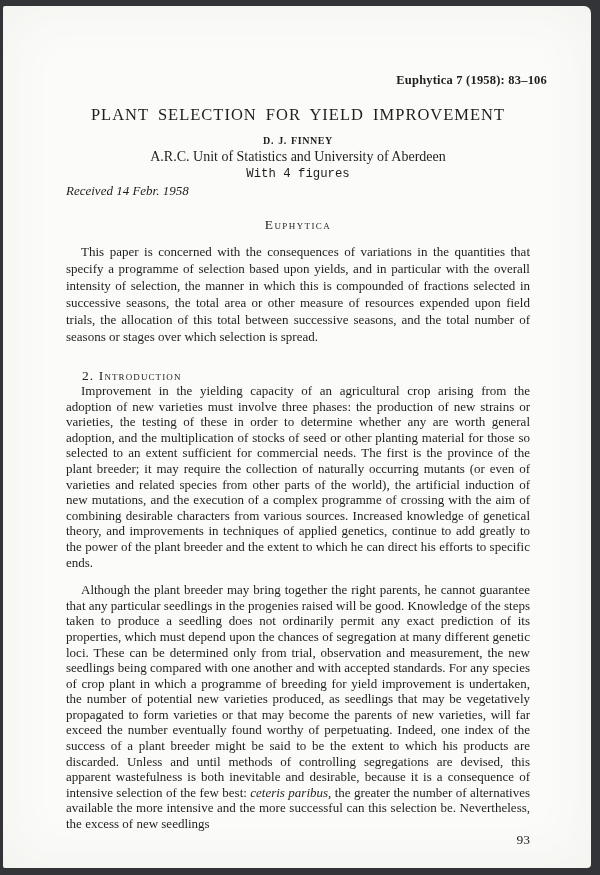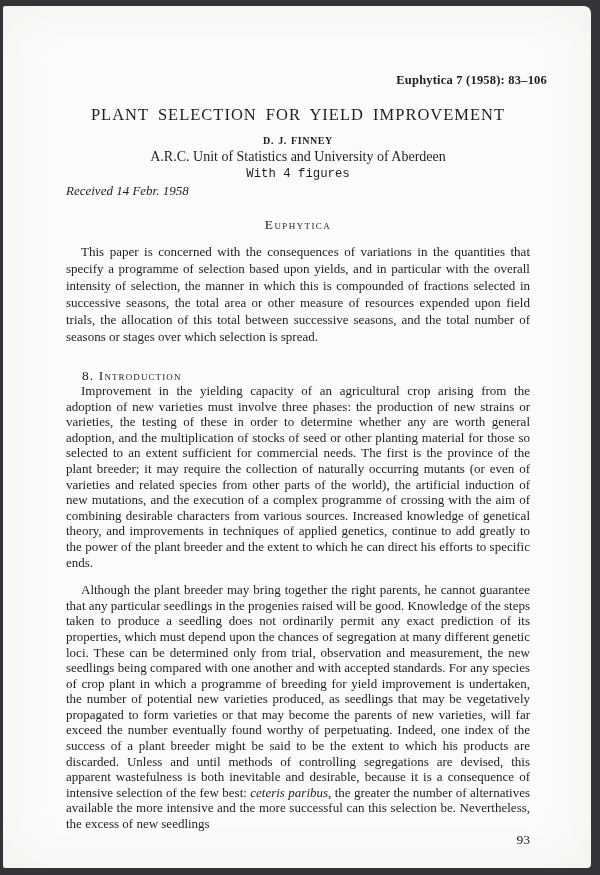--- a/index.html
+++ b/index.html
@@ -129,21 +129,21 @@
     <div class="affiliation">A.R.C. Unit of Statistics and University of Aberdeen</div>
 
     <div class="figures">With 4 figures</div>
 
     <div class="received">Received 14 Febr. 1958</div>
 
     <div class="abs-head">Euphytica</div>
 
     <p class="para abs-text">This paper is concerned with the consequences of variations in the quantities that specify a programme of selection based upon yields, and in particular with the overall intensity of selection, the manner in which this is compounded of fractions selected in successive seasons, the total area or other measure of resources expended upon field trials, the allocation of this total between successive seasons, and the total number of seasons or stages over which selection is spread.</p>
 
-    <div class="sec-head">8. Introduction</div>
+    <div class="sec-head">2. Introduction</div>
 
     <p class="para p1">Improvement in the yielding capacity of an agricultural crop arising from the adoption of new varieties must involve three phases: the production of new strains or varieties, the testing of these in order to determine whether any are worth general adoption, and the multiplication of stocks of seed or other planting material for those so selected to an extent sufficient for commercial needs. The first is the province of the plant breeder; it may require the collection of naturally occurring mutants (or even of varieties and related species from other parts of the world), the artificial induction of new mutations, and the execution of a complex programme of crossing with the aim of combining desirable characters from various sources. Increased knowledge of genetical theory, and improvements in techniques of applied genetics, continue to add greatly to the power of the plant breeder and the extent to which he can direct his efforts to specific ends.</p>
 
     <p class="para p2">Although the plant breeder may bring together the right parents, he cannot guarantee that any particular seedlings in the progenies raised will be good. Knowledge of the steps taken to produce a seedling does not ordinarily permit any exact prediction of its properties, which must depend upon the chances of segregation at many different genetic loci. These can be determined only from trial, observation and measurement, the new seedlings being compared with one another and with accepted standards. For any species of crop plant in which a programme of breeding for yield improvement is undertaken, the number of potential new varieties produced, as seedlings that may be vegetatively propagated to form varieties or that may become the parents of new varieties, will far exceed the number eventually found worthy of perpetuating. Indeed, one index of the success of a plant breeder might be said to be the extent to which his products are discarded. Unless and until methods of controlling segregations are devised, this apparent wastefulness is both inevitable and desirable, because it is a consequence of intensive selection of the few best: <em>ceteris paribus</em>, the greater the number of alternatives available the more intensive and the more successful can this selection be. Nevertheless, the excess of new seedlings</p>
 
     <div class="pageno">93</div>
 
   </div>
 </div>
 

